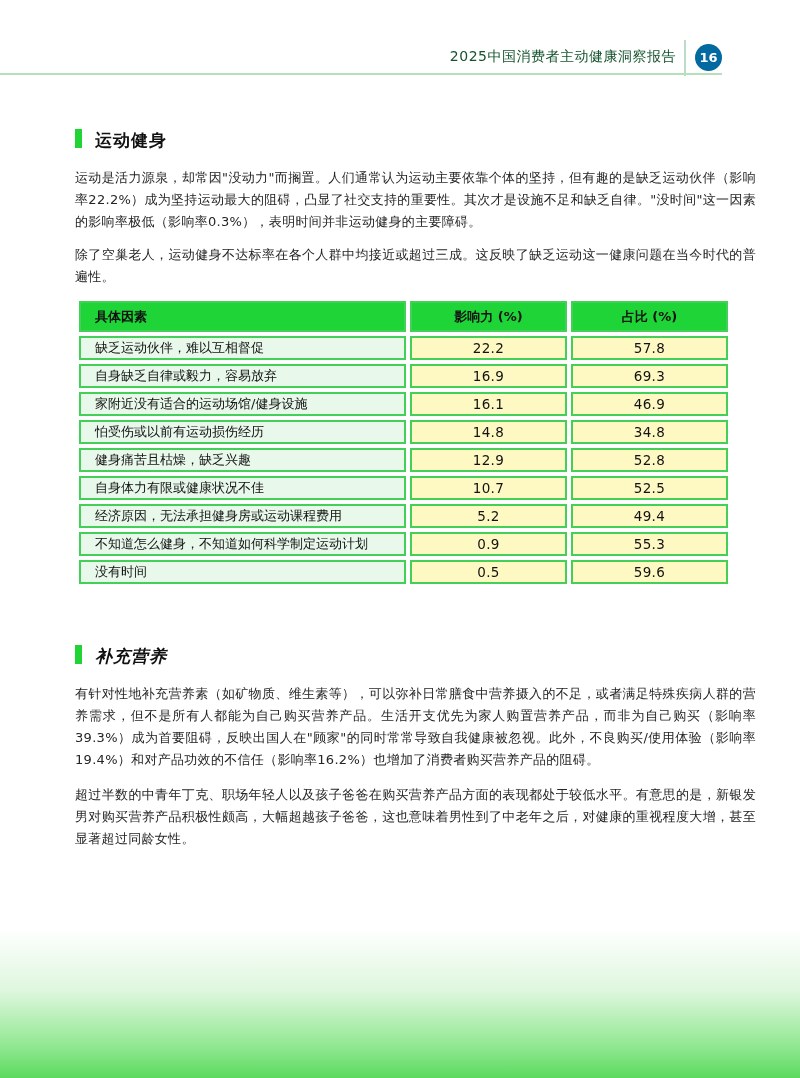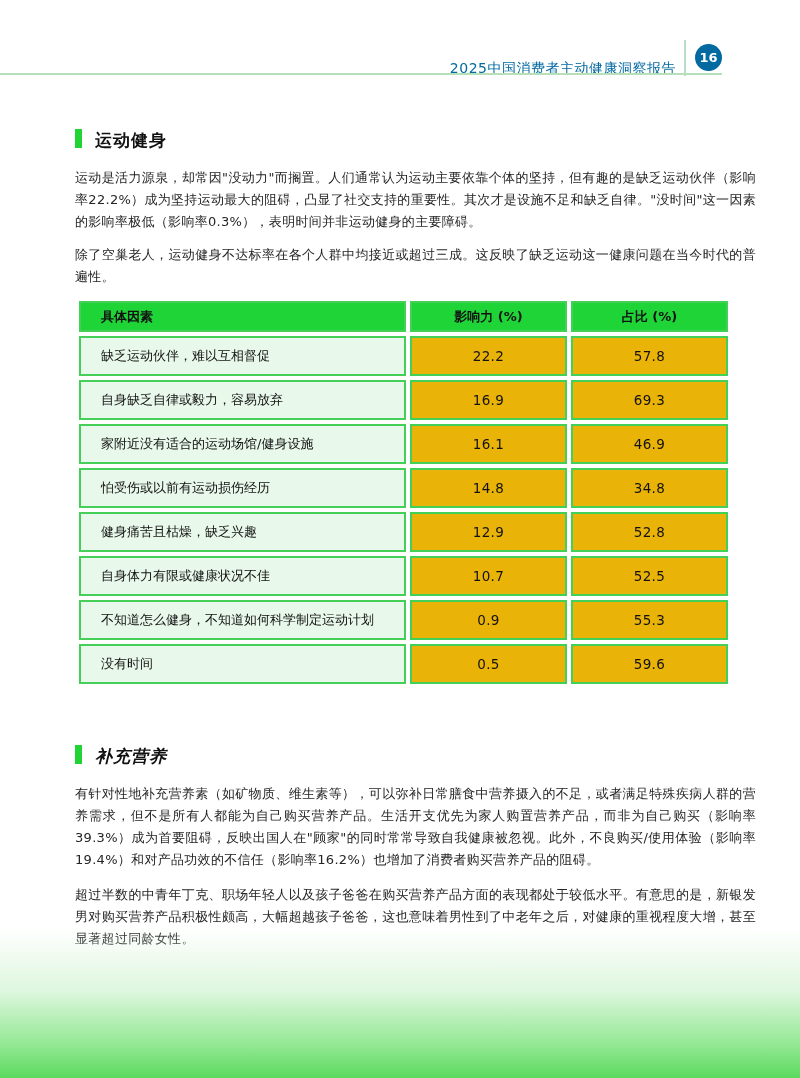--- a/index.html
+++ b/index.html
@@ -14,24 +14,23 @@
     overflow: hidden;
     margin: 0 auto;
   }
 
   
   .hdr-title {
     position: absolute;
     top: 48px;
     right: 124px;
     font-size: 14px;
-    color: #0369a1;
+    color: #14532d;
     letter-spacing: 0.5px;
     white-space: nowrap;
-    margin-top: 12px;
   }
   .hdr-vline {
     position: absolute;
     top: 40px;
     left: 684px;
     width: 2px;
     height: 36px;
     background: #b9ddc8;
   }
   .hdr-badge {
@@ -109,28 +108,28 @@
     font-size: 13px;
     color: #121212;
   }
   .factor-table th {
     background: #1fd437;
     font-weight: bold;
     height: 31px;
   }
   .factor-table th.left, .factor-table td.left {
     text-align: left;
-    padding-left: 20px;
+    padding-left: 14px;
     margin-top: 45px;
   }
   .factor-table th.num, .factor-table td.num { text-align: center; }
-  .factor-table td { height: 40px; }
+  .factor-table td { height: 24px; }
   .factor-table td.left { background: #e8f8ea; }
   .factor-table td.num {
-    background: #eab308;
+    background: #fef9c3;
     font-size: 13.5px;
     letter-spacing: 0.3px;
   }
 
   .section2 { margin-top: 57px; font-style: italic; }
 
   
   .footer-gradient {
     position: absolute;
     left: 0;
@@ -202,20 +201,25 @@
     <td class="left">健身痛苦且枯燥，缺乏兴趣</td>
     <td class="num">12.9</td>
     <td class="num">52.8</td>
   </tr>
           <tr>
     <td class="left">自身体力有限或健康状况不佳</td>
     <td class="num">10.7</td>
     <td class="num">52.5</td>
   </tr>
           <tr>
+    <td class="left">经济原因，无法承担健身房或运动课程费用</td>
+    <td class="num">5.2</td>
+    <td class="num">49.4</td>
+  </tr>
+          <tr>
     <td class="left">不知道怎么健身，不知道如何科学制定运动计划</td>
     <td class="num">0.9</td>
     <td class="num">55.3</td>
   </tr>
           <tr>
     <td class="left">没有时间</td>
     <td class="num">0.5</td>
     <td class="num">59.6</td>
   </tr>
         </tbody>

